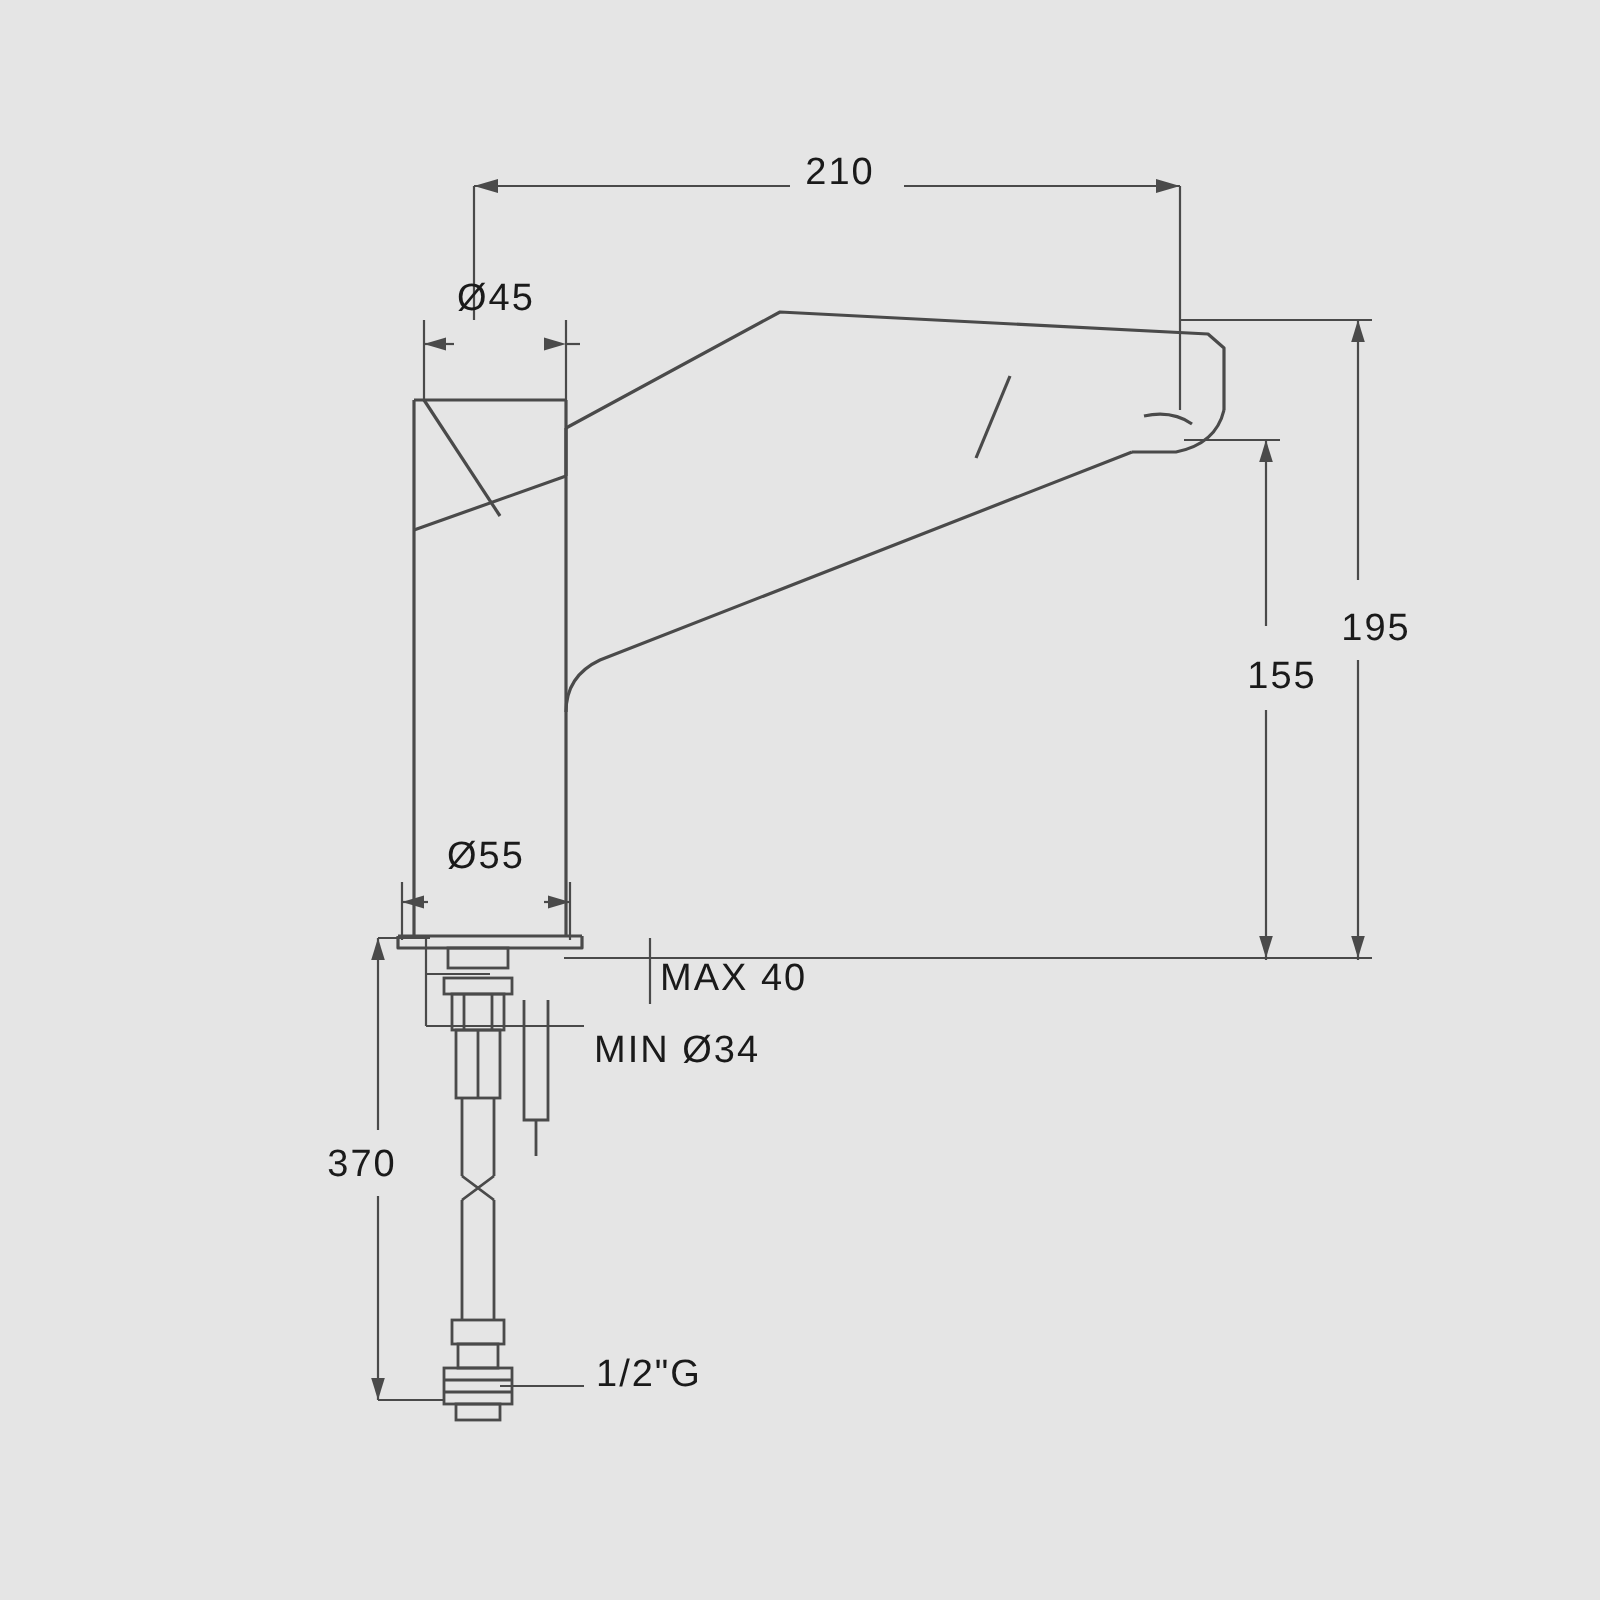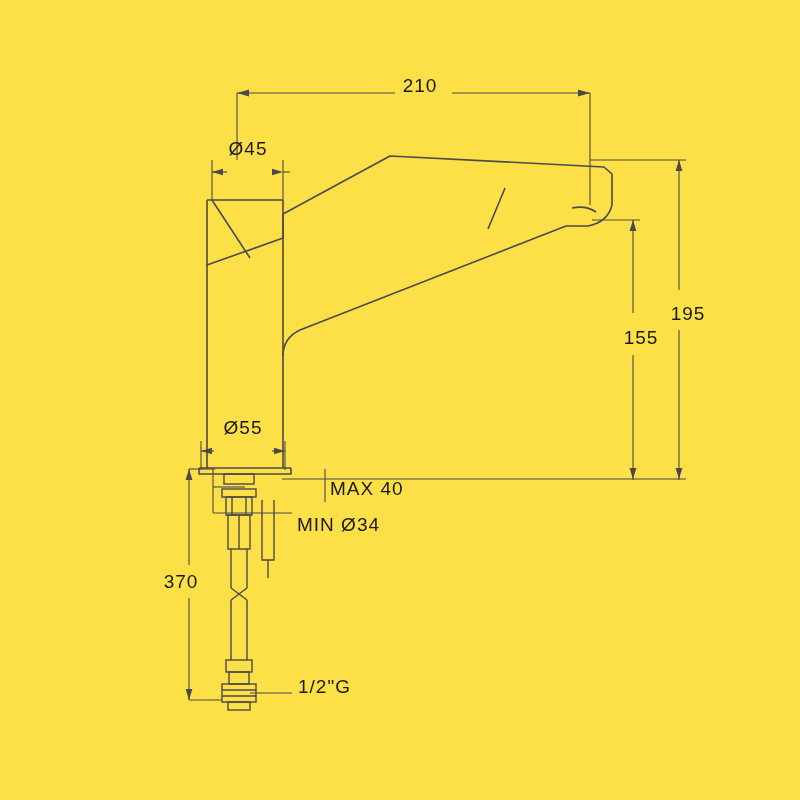--- a/index.html
+++ b/index.html
@@ -10,21 +10,21 @@
   body {
     width: 800px;
     height: 800px;
     font-family: "Liberation Sans", sans-serif;
     overflow: hidden;
   }
   #stage {
     position: relative;
     width: 800px;
     height: 800px;
-    background: #fde047;
+    background: #e5e5e5;
   }
   #drawing {
     position: absolute;
     left: 0;
     top: 0;
   }
   .dim-text {
     font-family: "Liberation Sans", sans-serif;
     fill: #1a1a1a;
     font-size: 19px;

